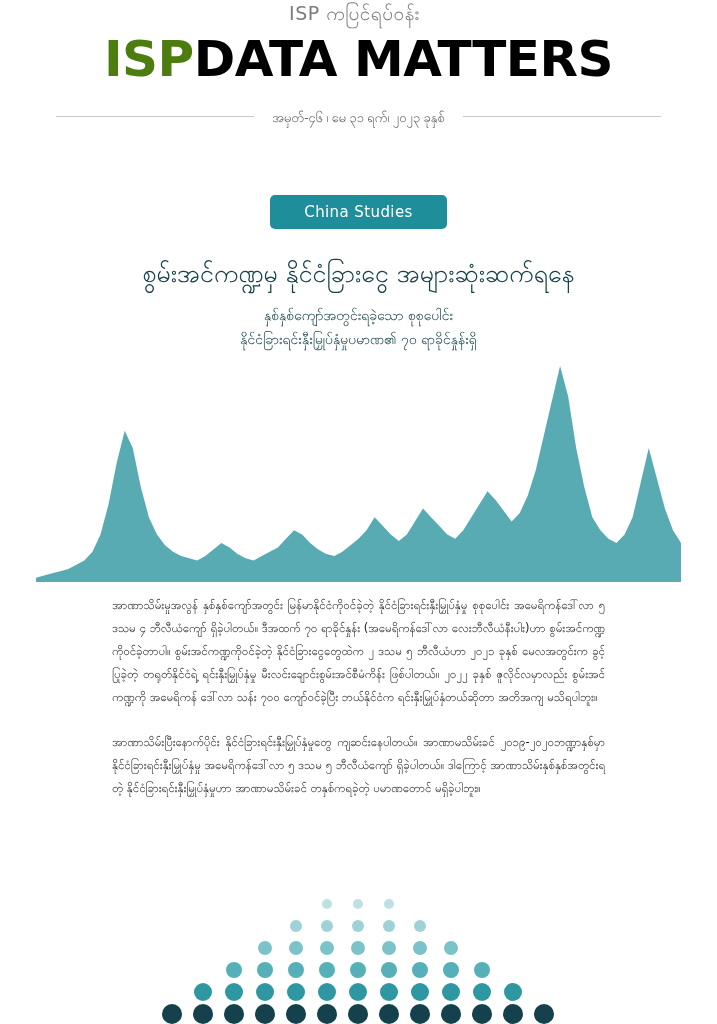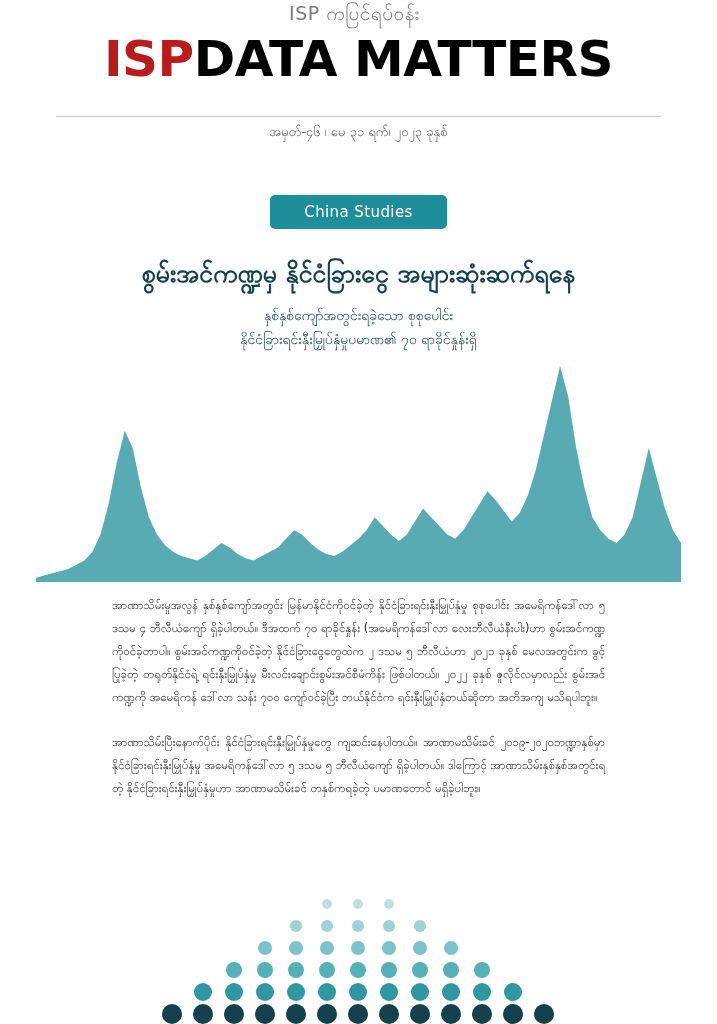--- a/index.html
+++ b/index.html
@@ -29,21 +29,21 @@
     font-weight: 400;
     padding-right: 8px;
   }
   .masthead {
     margin-top: 6px;
     font-size: 50px;
     font-weight: bold;
     letter-spacing: -0.5px;
     line-height: 1.05;
   }
-  .masthead .isp { color: #b91c1c; }
+  .masthead .isp { color: #4d7c0f; }
   .masthead .dm { color: #000000; }
 
   .rule-wrap {
     position: relative;
     margin-top: 14px;
     height: 34px;
   }
   .rule {
     position: absolute;
     top: 17px;
@@ -52,42 +52,43 @@
     height: 1px;
     background: #c9c9c9;
   }
   .issue-line {
     position: relative;
     display: inline-block;
     background: #ffffff;
     padding: 0 18px;
     font-size: 13px;
     color: #5d5d5d;
-    top: 22px;
+    top: 8px;
+    font-family: Liberation Serif, serif;
   }
 
   
   .badge-wrap { text-align: center; margin-top: 62px; }
   .badge {
     display: inline-block;
     background: #1f8e9b;
     color: #ffffff;
     font-size: 15px;
     padding: 8px 34px;
     border-radius: 5px;
     letter-spacing: 0.4px;
     text-align: center;
   }
 
   
   .title-block { text-align: center; margin-top: 26px; padding: 0 46px; }
   .title-main {
     color: #14414b;
     font-size: 25px;
-    font-weight: bold;
+    font-weight: normal;
     line-height: 1.5;
   }
   .title-sub {
     color: #14414b;
     font-size: 14px;
     line-height: 1.75;
     margin-top: 10px;
     font-weight: normal;
   }
 

